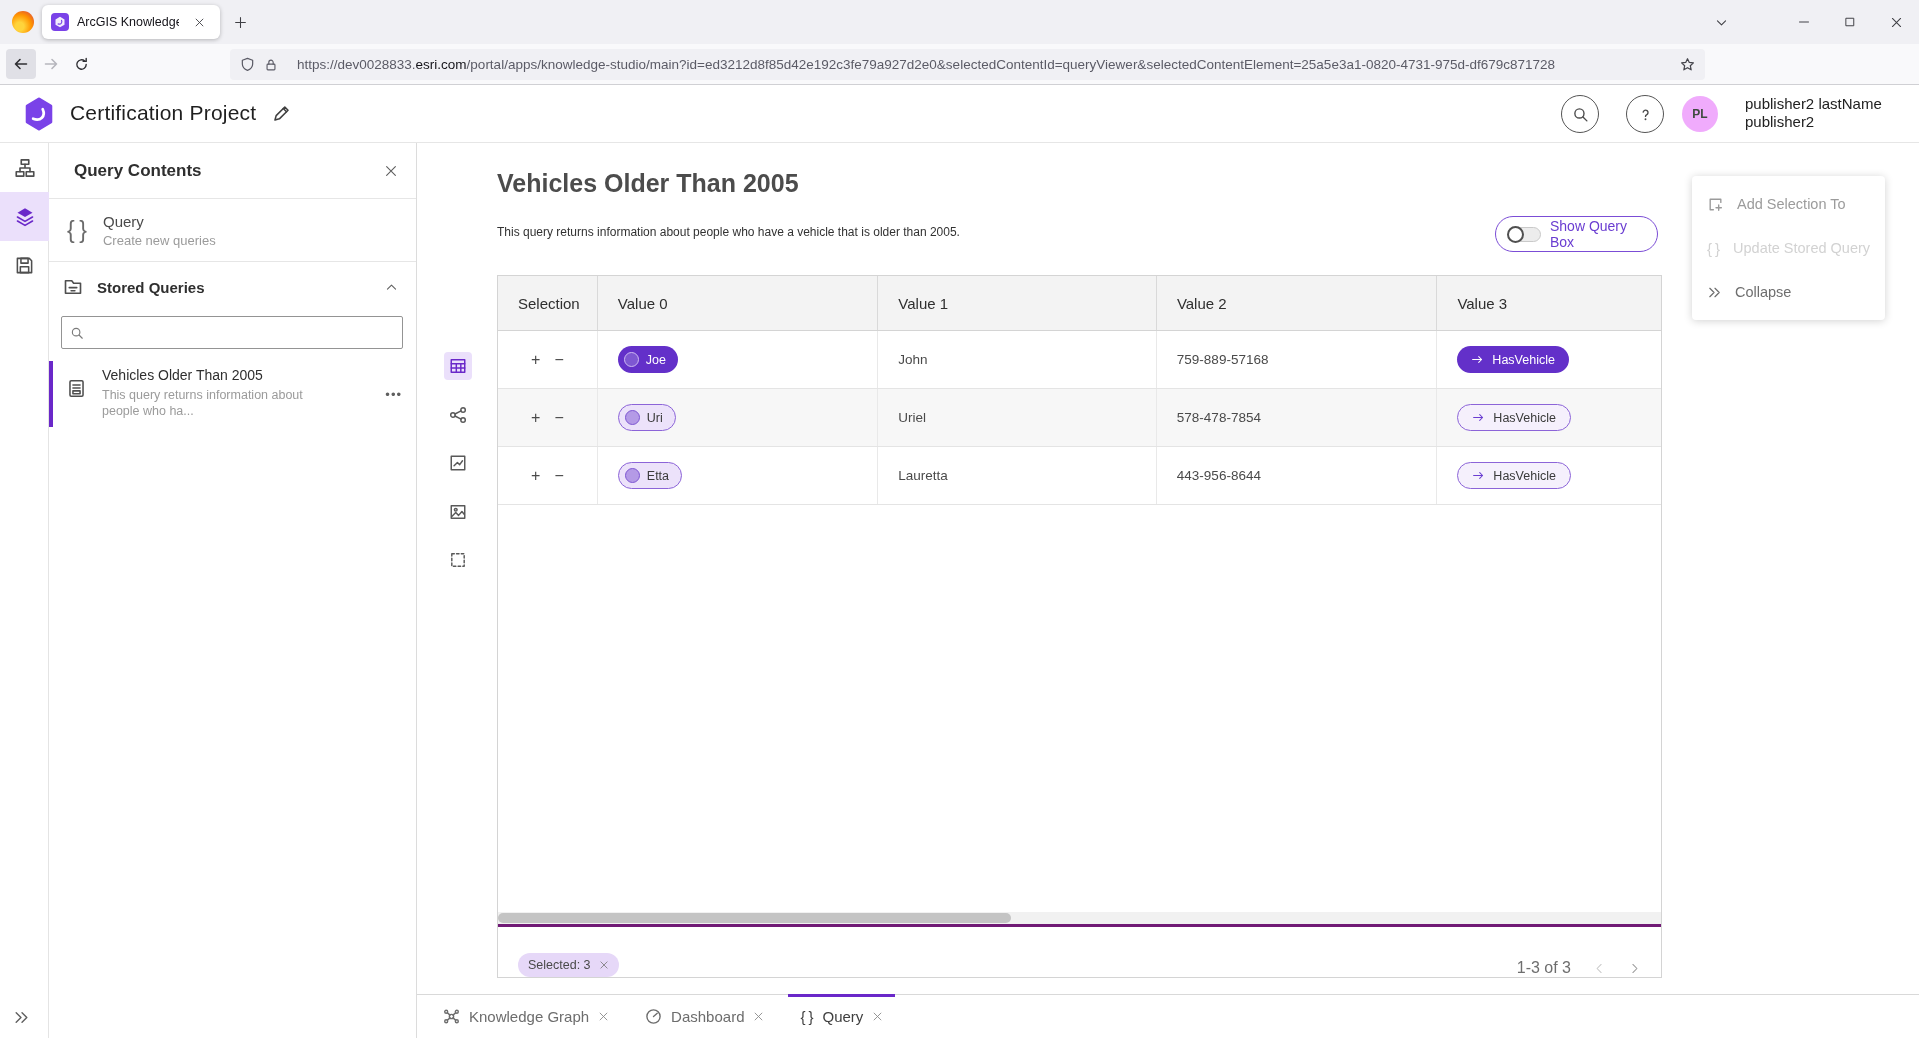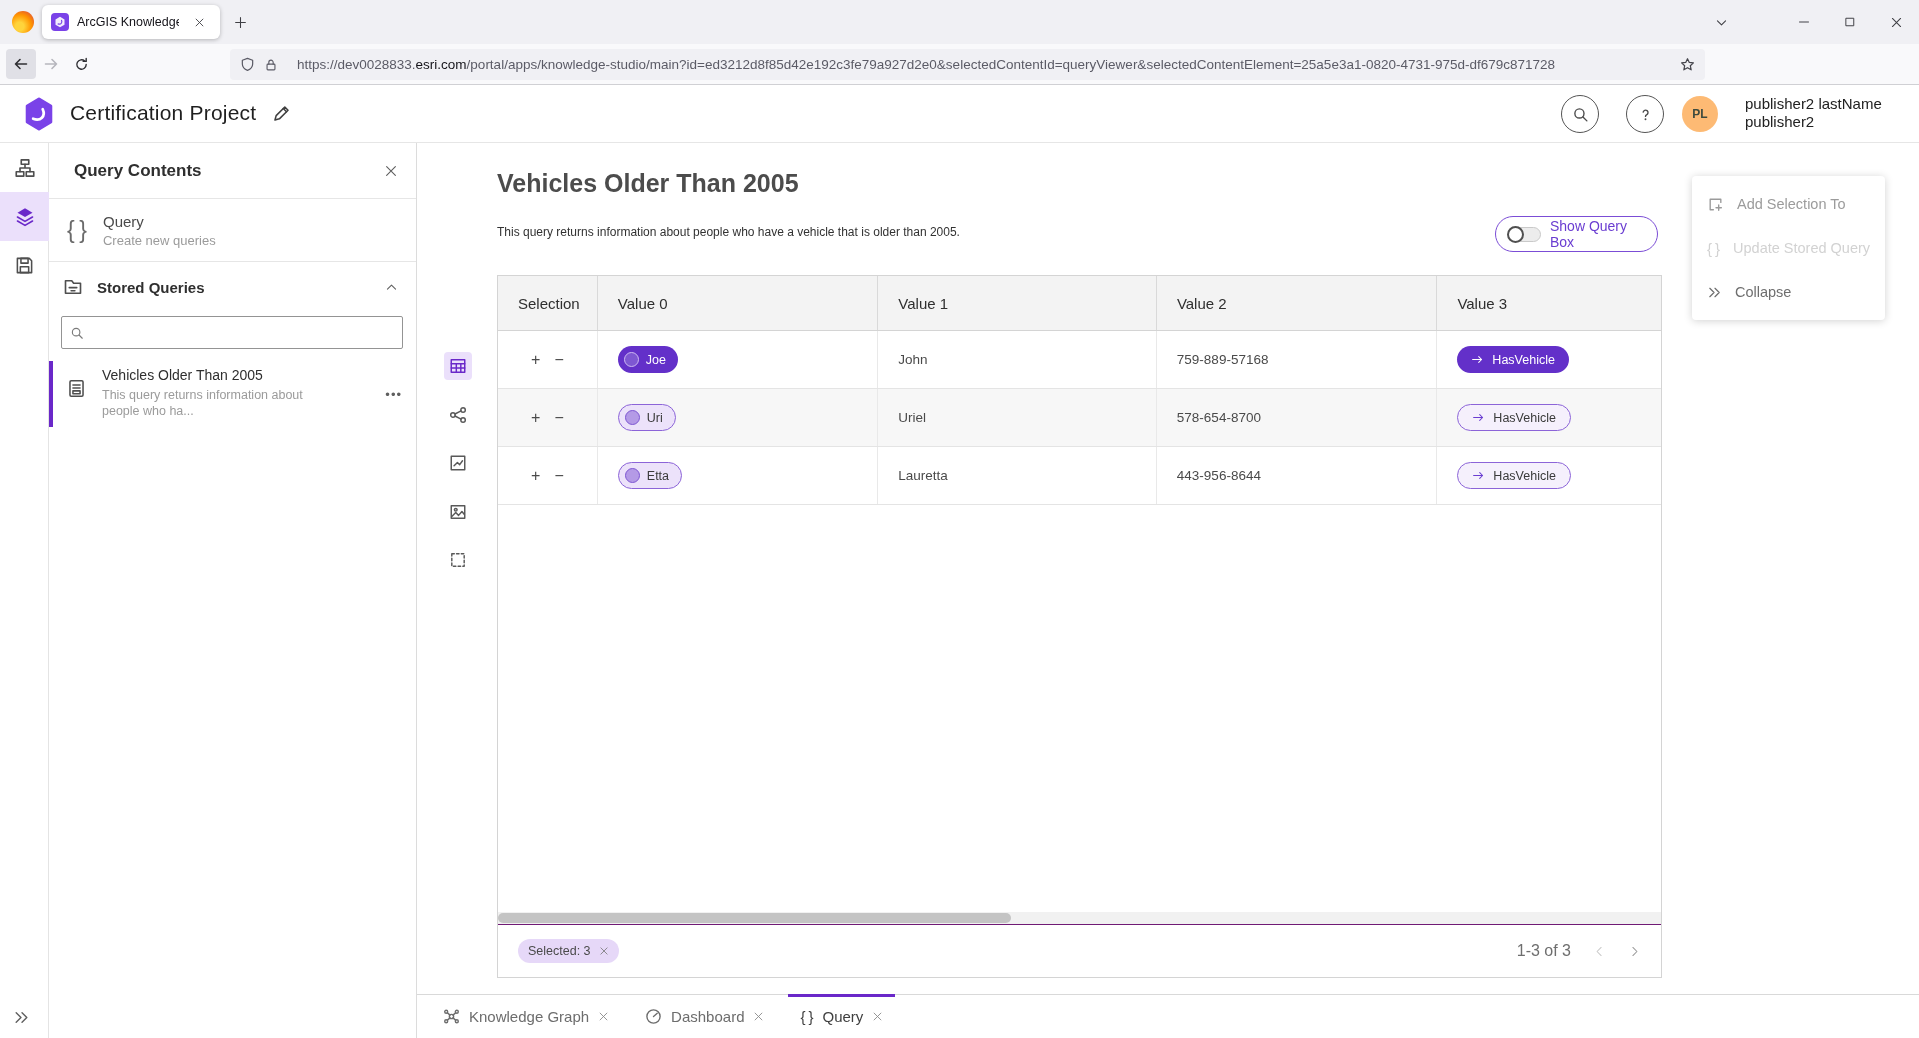--- a/index.html
+++ b/index.html
@@ -34,21 +34,21 @@
     display:flex; align-items:center; padding:0 10px; gap:9px; }
   .urltext { font-size:13.5px; color:#5b5b66; white-space:nowrap; overflow:hidden; flex:1; margin-left:10px; }
   .urltext .domain { color:#15141a; }
   .tool-right { position:absolute; right:8px; top:48px; display:flex; gap:13px; align-items:center; color:#3f3f44; }
 
   
   .appheader { position:absolute; top:85px; left:0; right:0; height:58px; background:#fff; border-bottom:1px solid #e6e6e6; }
   .app-title { position:absolute; left:70px; top:16px; font-size:21px; color:#1f1f1f; letter-spacing:.2px; }
   .circle-btn { width:38px; height:38px; border-radius:50%; border:1px solid #555; color:#4a4a4a;
     display:flex; align-items:center; justify-content:center; background:#fff; }
-  .avatar { width:36px; height:36px; border-radius:50%; background:#fdba74; color:#3e4b3e; font-size:12px; font-weight:bold;
+  .avatar { width:36px; height:36px; border-radius:50%; background:#f0abfc; color:#3e4b3e; font-size:12px; font-weight:bold;
     display:flex; align-items:center; justify-content:center; }
   .username { font-size:15px; color:#222; line-height:18px; }
 
   
   .rail { position:absolute; left:0; top:143px; bottom:0; width:49px; background:#fff; border-right:1px solid #e4e4e4; }
   .rail-btn { width:49px; height:49px; display:flex; align-items:center; justify-content:center; color:#4f4f4f; }
   .rail-btn.sel { background:#ebe0fb; color:#6a28c9; }
 
   
   .panel { position:absolute; left:49px; top:143px; bottom:0; width:368px; background:#fff; border-right:1px solid #dcdcdc; }
@@ -96,21 +96,21 @@
   .pill.ent-filled { background:#6330c9; color:#fff; }
   .pill.ent-filled .dot { background:#7e57d2; border:1.5px solid #cdb9f2; }
   .pill.ent-line { background:#ece2fa; border:1px solid #8c64d8; color:#3a3a3a; }
   .pill.ent-line .dot { background:#b49ae6; border:1.5px solid #7e57d2; }
   .relpill { height:27px; border-radius:14px; display:inline-flex; align-items:center; padding:0 14px; gap:8px; font-size:12.5px; }
   .relpill.filled { background:#6330c9; color:#fff; }
   .relpill.line { background:#f5f0fc; border:1px solid #8c64d8; color:#3a3a3a; }
   .relpill.line .arr { color:#6a3dd1; }
   .hscroll { position:absolute; left:0; right:0; top:636px; height:12px; background:#f1f1f1; }
   .hthumb { position:absolute; left:0; top:1px; width:513px; height:10px; background:#c4c4c4; border-radius:5px; }
-  .card-foot { position:absolute; left:0; right:0; bottom:0; height:53px; border-top:1px solid #701a75; display:flex; align-items:center; padding:0 20px; }
+  .card-foot { position:absolute; left:0; right:0; bottom:0; height:53px; border-top:3px solid #701a75; display:flex; align-items:flex-end; padding:0 20px; }
   .chip { background:#e6d8f8; border-radius:12px; height:24px; display:inline-flex; align-items:center; gap:8px; padding:0 10px; font-size:12.5px; color:#4a4a4a; }
   .pager { margin-left:auto; display:flex; align-items:center; gap:22px; color:#6e6e6e; font-size:16px; }
 
   
   .ctxmenu { position:absolute; left:1692px; top:176px; width:193px; background:#fff; border-radius:4px;
     box-shadow:0 1px 8px rgba(0,0,0,.18); padding:6px 0; }
   .ctxmenu .mi { height:44px; display:flex; align-items:center; gap:13px; padding-left:15px; font-size:14.5px; }
   .mi.c-norm { color:#9b9b9b; }
   .mi.c-dis  { color:#d2d2d2; }
   .mi.c-dark { color:#6e6e6e; }
@@ -431,21 +431,21 @@
           <button class="rowbtn">+</button>
           <button class="rowbtn">−</button>
         </div>
         <div class="td c1">
           <span class="pill ent-line">
             <span class="dot"></span>
             <span>Uri</span>
           </span>
         </div>
         <div class="td c2">Uriel</div>
-        <div class="td c3">578-654-8700</div>
+        <div class="td c3">578-478-7854</div>
         <div class="td c4">
           <span class="relpill line">
             <svg class="ic arr" width="13" height="13" viewBox="0 0 16 16">
                 <path d="M2 8h11M9.5 4.5L13 8l-3.5 3.5"></path>
               </svg>
             <span>HasVehicle</span>
           </span>
         </div>
       </div>
 

